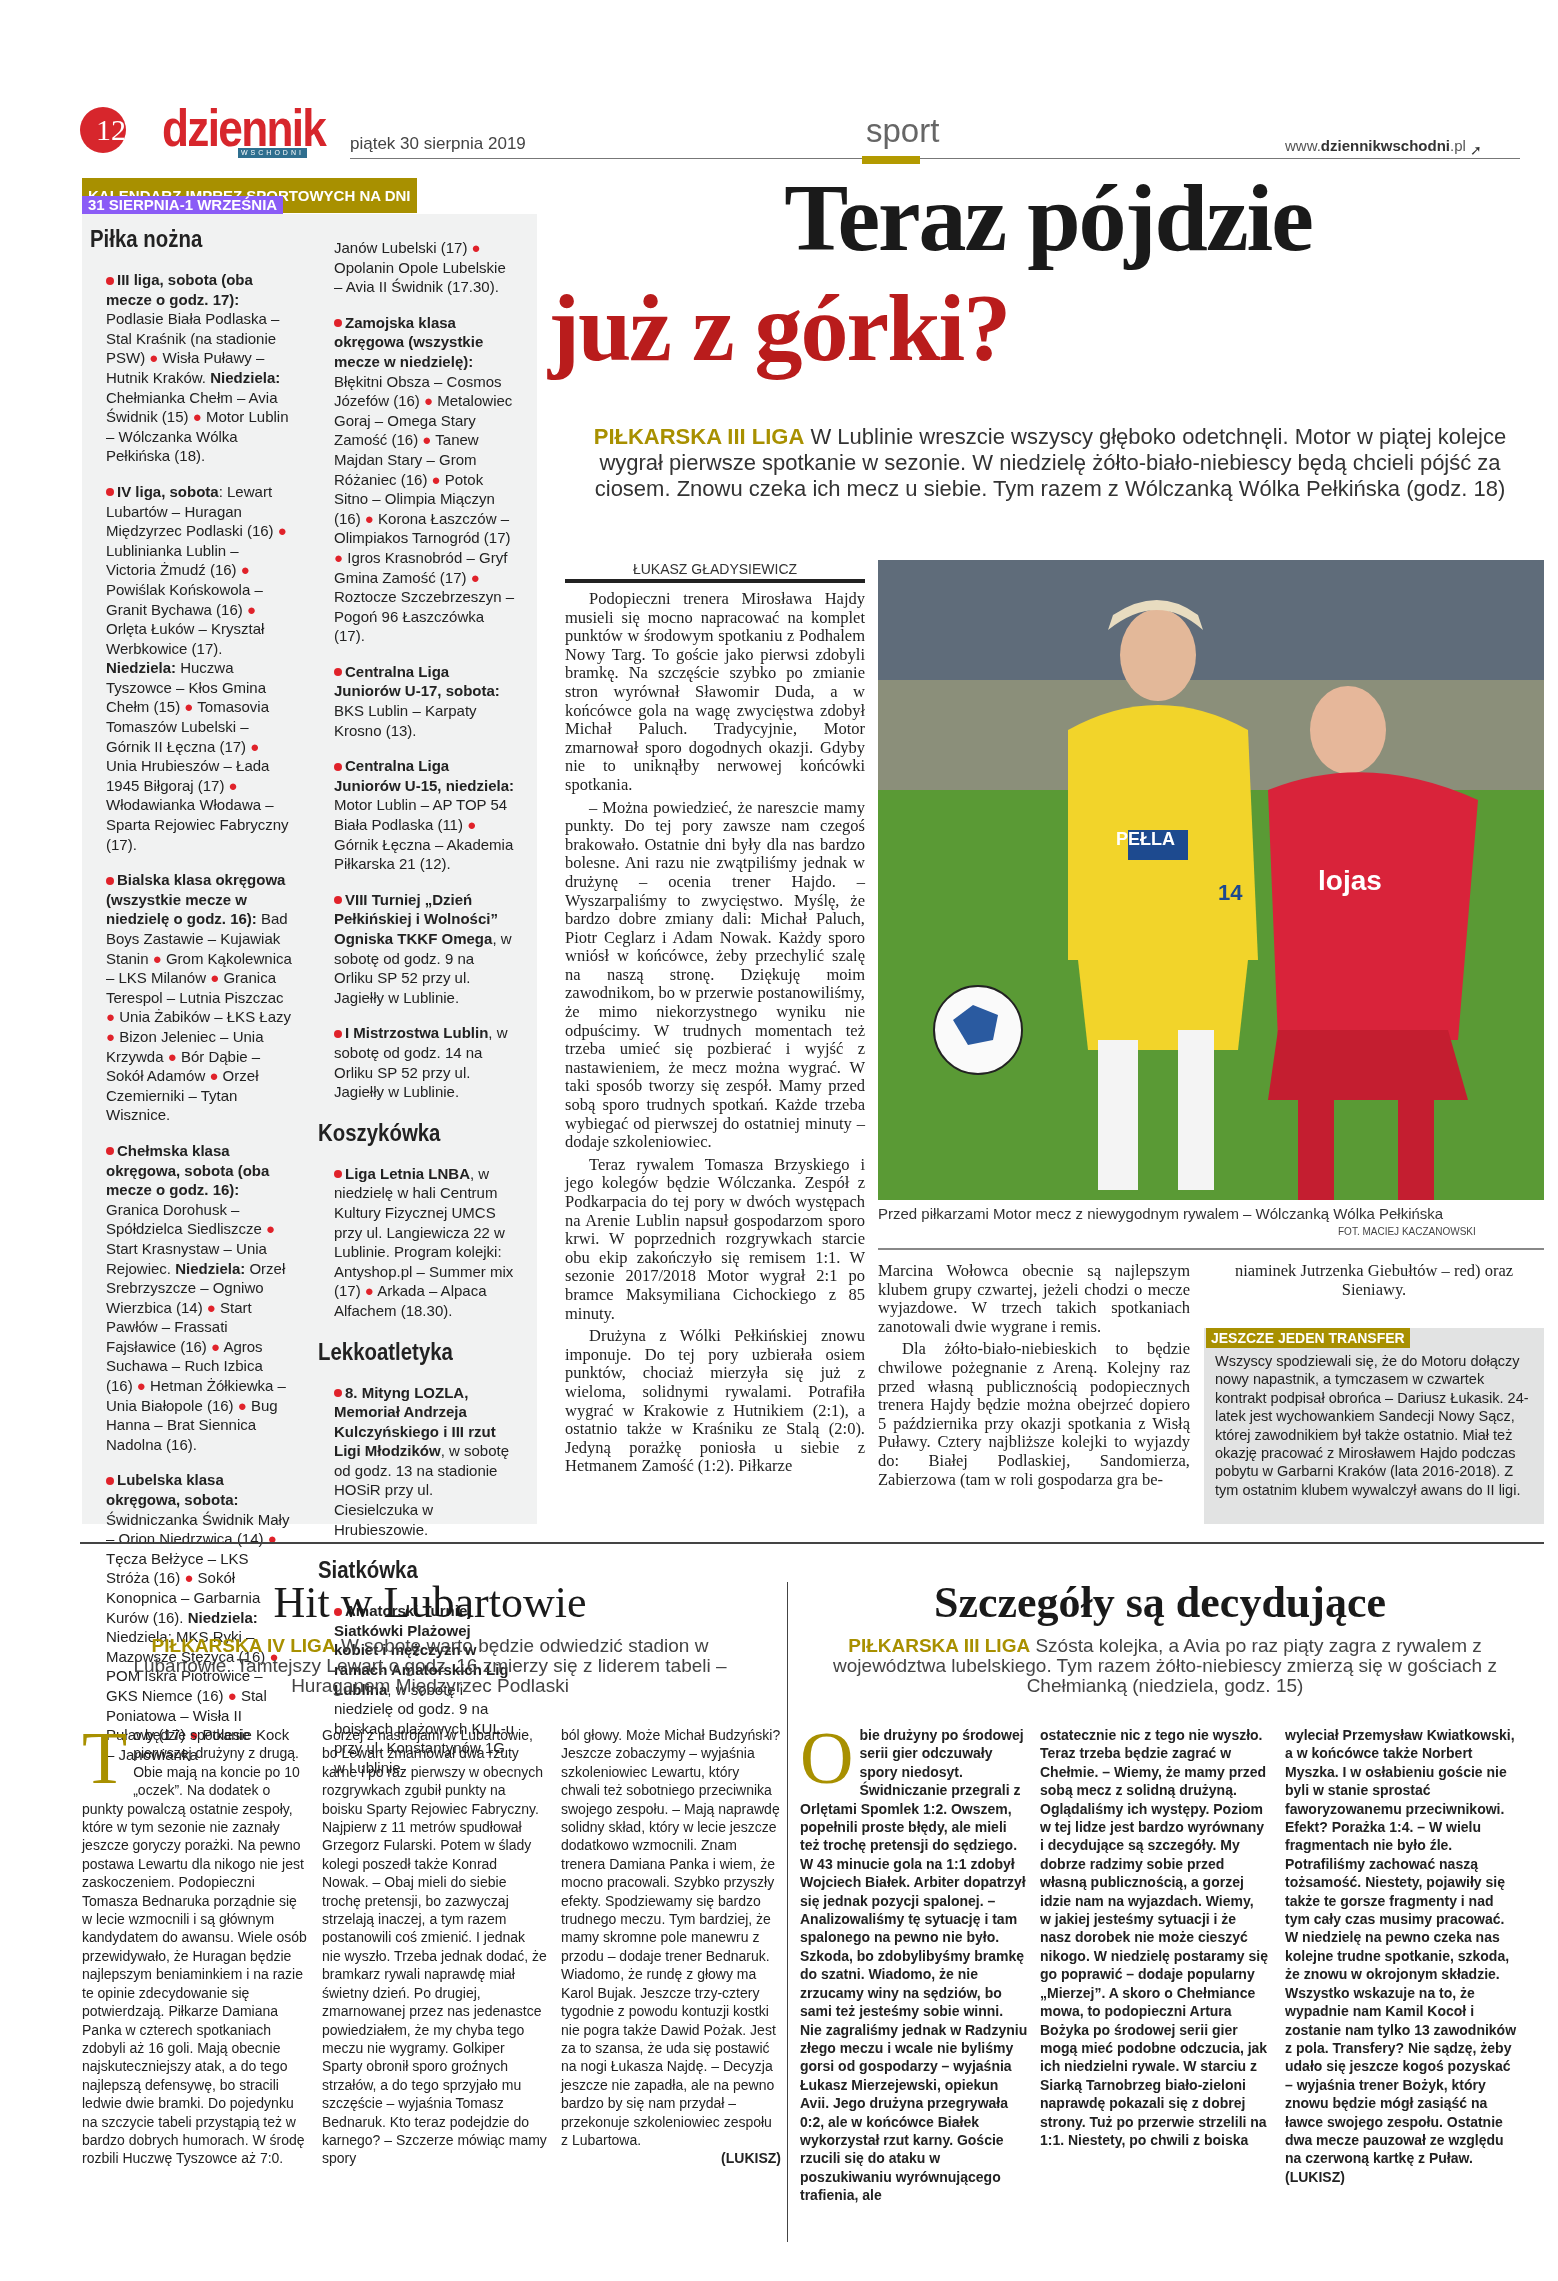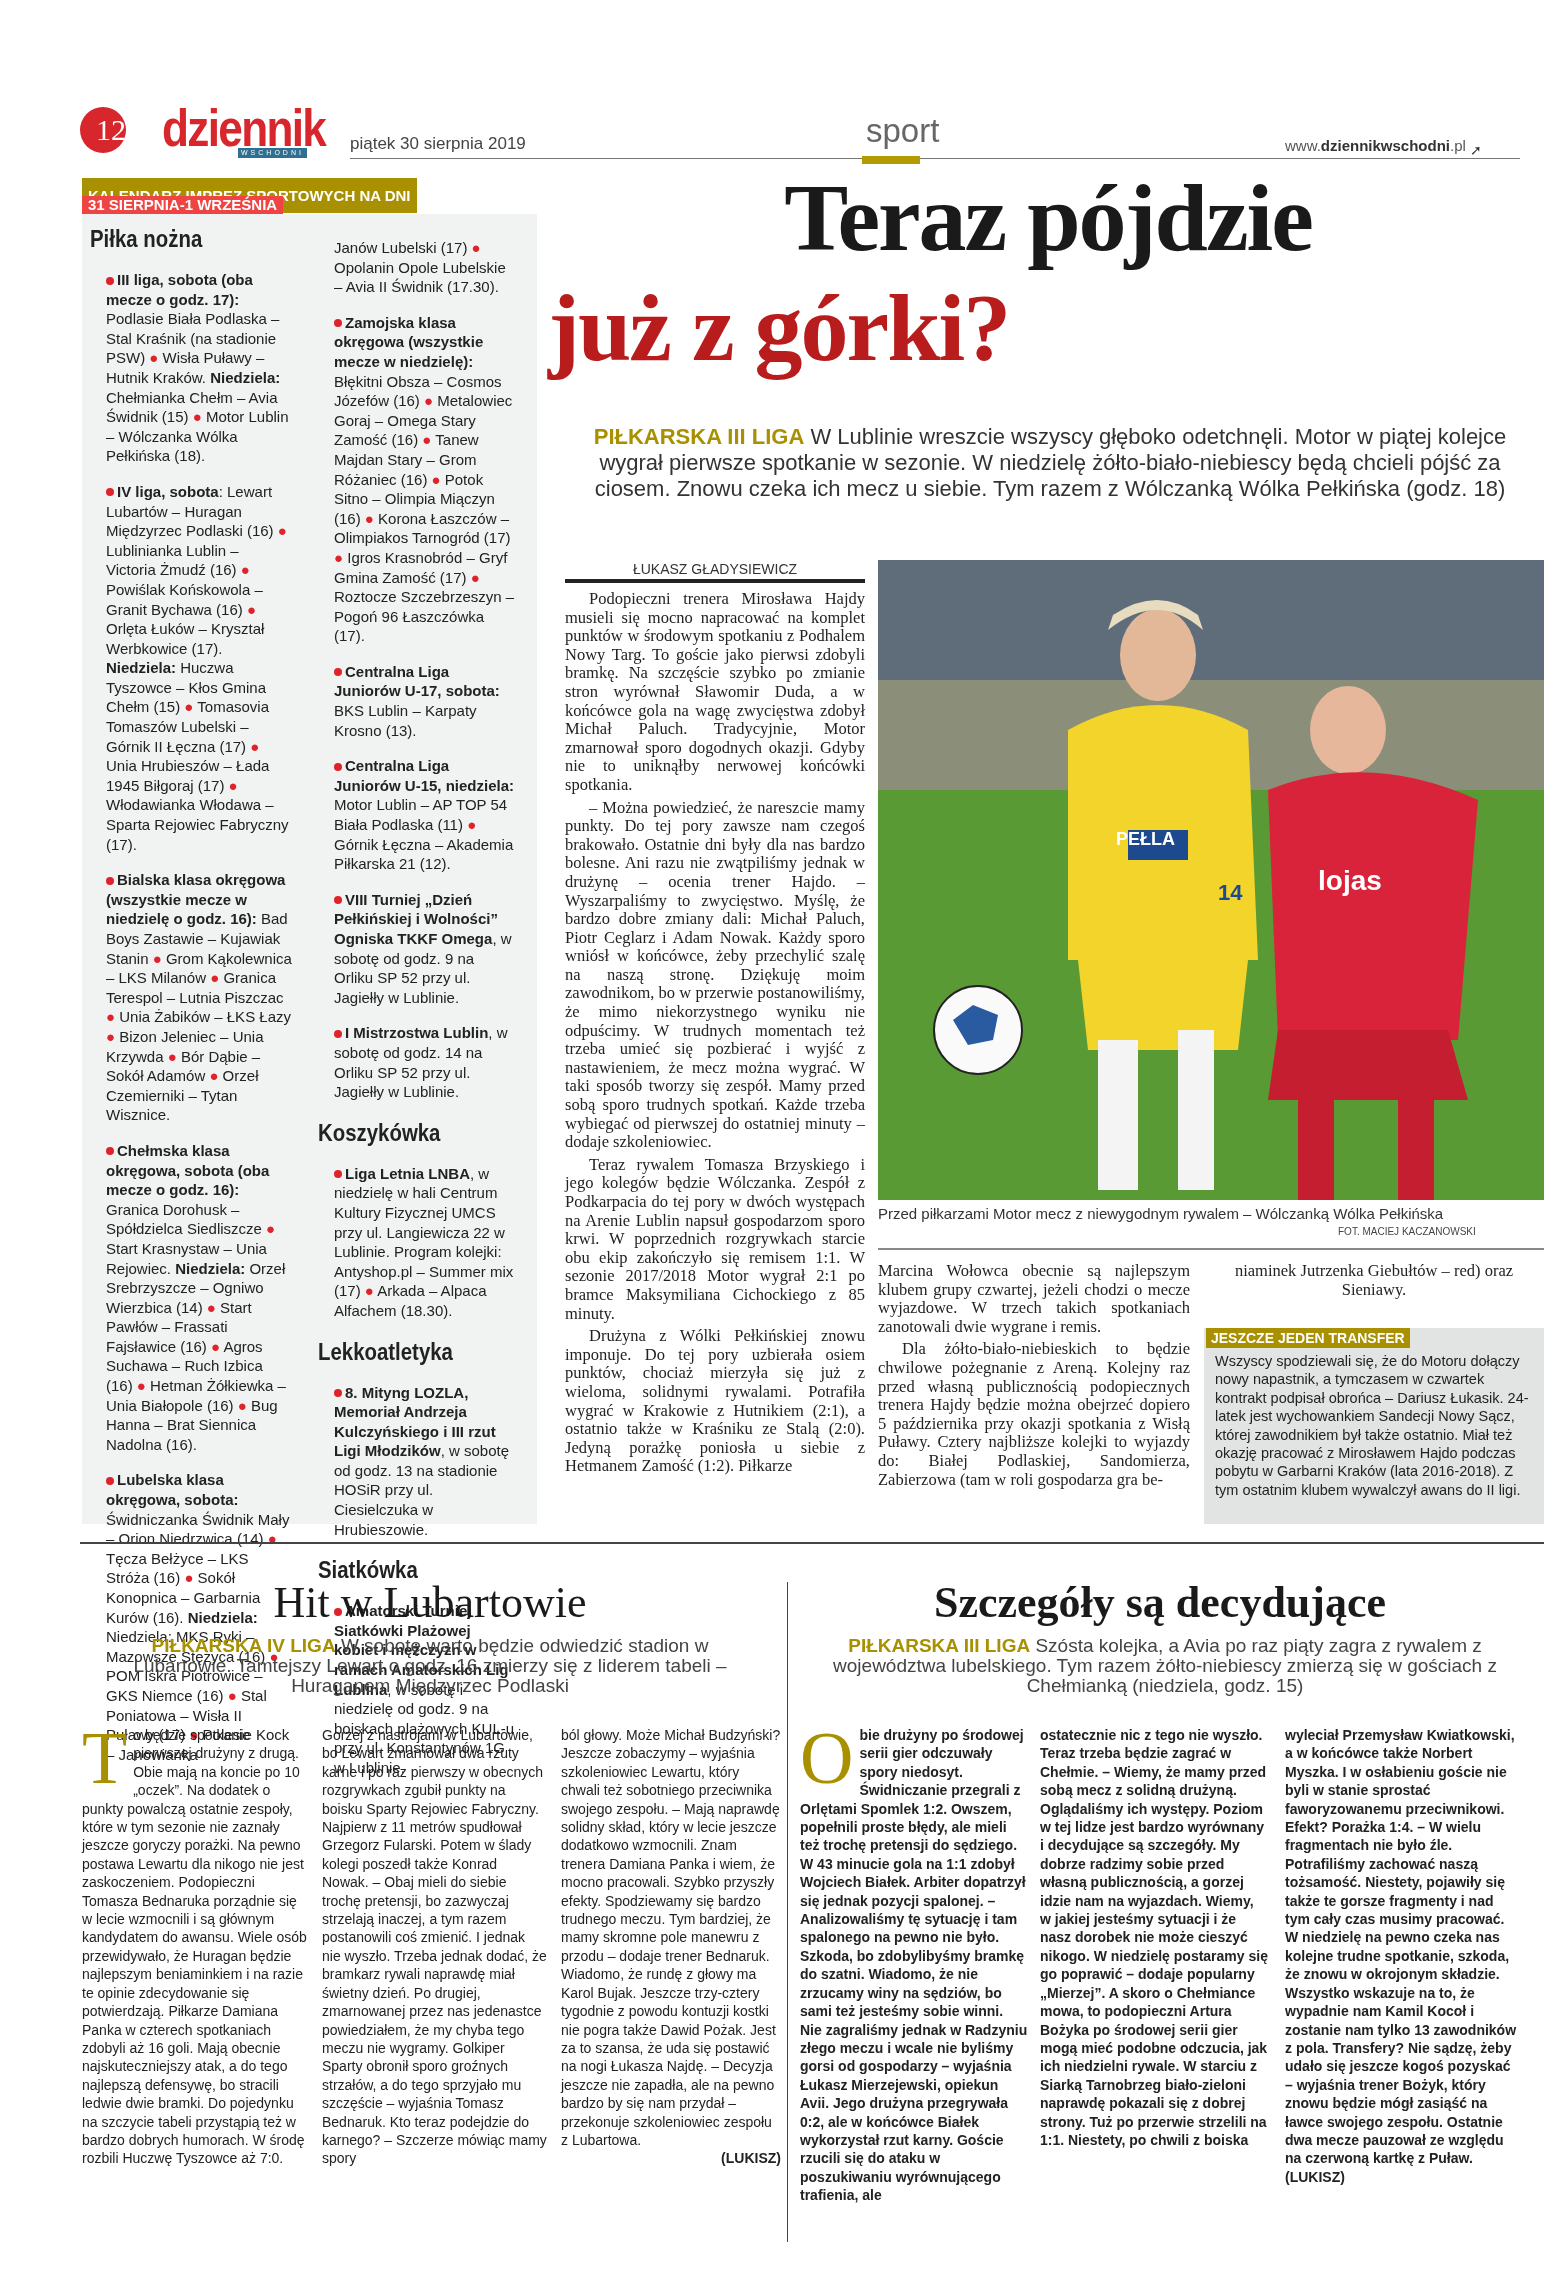--- a/index.html
+++ b/index.html
@@ -11,21 +11,21 @@
 #logo-sub{left:238px;top:148px;background:#2f6f8f;color:#fff;font-size:7px;letter-spacing:3px;padding:0 3px;height:10px;line-height:10px}
 #date{left:350px;top:134px;font-size:17px;color:#444}
 #hdr-line{left:350px;top:158px;width:1170px;height:1px;background:#777}
 #section{left:866px;top:112px;font-size:33px;color:#666;font-weight:normal}
 #section-bar{left:862px;top:156px;width:58px;height:8px;background:#b39a00}
 #site{left:1285px;top:137px;font-size:15px;color:#555}
 #site b{color:#333}
 #cursor-icon{left:1470px;top:142px;font-size:14px;color:#333}
 
 #cal-title{left:82px;top:178px;background:#a89000;color:#fff;font-weight:bold;font-size:15px;line-height:17px;padding:9px 6px}
-#cal-title2{left:82px;top:196px;background:#ef4444;color:#fff;font-weight:bold;font-size:15px;line-height:17px;padding:0 6px 8px}
+#cal-title2{left:82px;top:196px;background:#8b5cf6;color:#fff;font-weight:bold;font-size:15px;line-height:17px;padding:0 6px 8px}
 #cal-box{left:82px;top:214px;width:455px;height:1310px;background:#f1f2f2}
 .calcol{position:absolute;top:8px;font-size:15px;line-height:19.6px;color:#222}
 .calcol p{margin:16px}
 .calcol .h{font-family:"Liberation Sans",sans-serif;font-weight:bold;font-size:24px;line-height:30px;margin:2px 0 4px;transform:scaleX(0.85);transform-origin:left}
 .calcol .dot{display:inline-block;width:8px;height:8px;border-radius:50%;background:#e0222a;margin:0 3px 1px 0;vertical-align:middle}
 .calcol b{font-weight:bold}
 
 #headline1{left:548px;top:168px;width:1000px;text-align:center;font-family:"Liberation Serif",serif;font-weight:bold;font-size:96px;line-height:100px;color:#1a1a1a;letter-spacing:-2px}
 #headline2{left:548px;top:278px;width:1000px;text-align:left;font-family:"Liberation Serif",serif;font-weight:bold;font-size:96px;line-height:100px;color:#b91c1c;letter-spacing:-2px}
 #lead{left:560px;top:424px;width:980px;text-align:center;font-size:22px;line-height:26px;color:#333}

